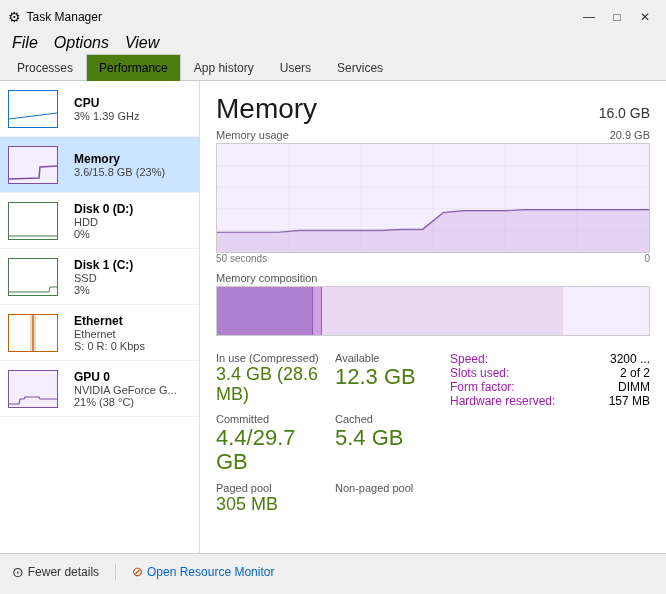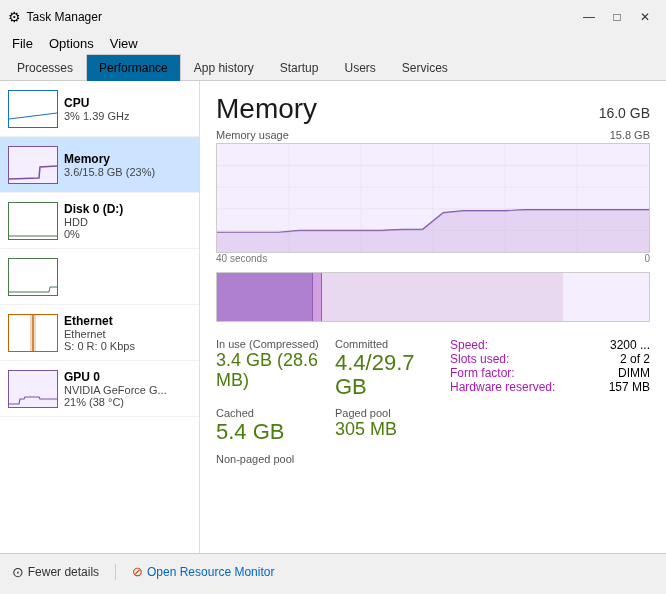--- a/index.html
+++ b/index.html
@@ -26,43 +26,44 @@
     
     .menu-bar {
       display: flex; align-items: center;
       padding: 2px 6px;
       gap: 4px;
       height: 22px;
     }
     .menu-item {
       padding: 2px 6px;
       cursor: pointer;
-      font-size: 13px;
+      font-size: 16px;
       color: #000;
+      font-style: italic;
     }
     
     
     .tab-bar {
       display: flex;
       border-bottom: 1px solid #ccc;
       background: #f0f0f0;
       padding: 0 4px;
     }
     .tab {
       padding: 6px 12px;
       cursor: pointer;
       font-size: 12px;
       border: 1px solid transparent;
       border-bottom: none;
       margin-bottom: -1px;
       color: #333;
       white-space: nowrap;
     }
     .tab.active {
-      background: #0369a1;
+      background: #4d7c0f;
       border-color: #ccc;
       border-bottom-color: white;
       color: #000;
     }
     
     
     .main-content {
       display: flex;
       background: white;
       height: calc(594px - 32px - 22px - 32px - 36px);
@@ -75,21 +76,21 @@
       border-right: 1px solid #ddd;
       overflow-y: auto;
       flex-shrink: 0;
     }
     .sidebar-item {
       display: flex;
       align-items: center;
       padding: 6px 8px;
       cursor: pointer;
       border-bottom: 1px solid #f0f0f0;
-      gap: 6px;
+      gap: 16px;
       min-height: 56px;
     }
     .sidebar-item.selected { background: #cce4ff; }
     
     .sidebar-thumb {
       width: 50px;
       height: 38px;
       border: 1px solid #ccc;
       flex-shrink: 0;
       position: relative;
@@ -221,21 +222,20 @@
 <div class="menu-bar">
   <span class="menu-item">File</span>
   <span class="menu-item">Options</span>
   <span class="menu-item">View</span>
 </div>
 
 <div class="tab-bar">
   <div class="tab">Processes</div>
   <div class="tab active">Performance</div>
   <div class="tab">App history</div>
-  <div class="tab">Startup</div>
   <div class="tab">Users</div>
   <div class="tab">Services</div>
 </div>
 
 <div class="main-content">
 
   <div class="sidebar">
 
     <div class="sidebar-item">
       <div class="sidebar-thumb cpu-thumb">
@@ -274,20 +274,25 @@
         <div class="sidebar-sub">0%</div>
       </div>
     </div>
 
     <div class="sidebar-item">
       <div class="sidebar-thumb disk1-thumb" style="border-color:#4a7a4a;">
         <svg width="48" height="36" viewBox="0 0 48 36">
           <polyline points="0,33 40,33 41,28 48,28" fill="none" stroke="#4a7a4a" stroke-width="1"></polyline>
         </svg>
       </div>
+      <div class="sidebar-info">
+        <div class="sidebar-title">Disk 1 (C:)</div>
+        <div class="sidebar-sub">SSD</div>
+        <div class="sidebar-sub">3%</div>
+      </div>
     </div>
 
     <div class="sidebar-item">
       <div class="sidebar-thumb eth-thumb" style="border-color:#c06000;">
         <svg width="48" height="36" viewBox="0 0 48 36">
           <line x1="24" y1="0" x2="24" y2="36" stroke="#c06000" stroke-width="1.5"></line>
           <line x1="22" y1="0" x2="22" y2="36" stroke="#c06000" stroke-width="0.5"></line>
           <line x1="26" y1="0" x2="26" y2="36" stroke="#c06000" stroke-width="0.5"></line>
         </svg>
       </div>
@@ -317,21 +322,21 @@
   <div class="right-panel">
 
     <div class="panel-header">
       <span class="panel-title">Memory</span>
       <span class="panel-total">16.0 GB</span>
     </div>
 
     <div class="chart-section">
       <div class="chart-label">
         <span>Memory usage</span>
-        <span>15.8 GB</span>
+        <span>20.9 GB</span>
       </div>
       <div class="usage-chart">
         <svg width="100%" height="100%" viewBox="0 0 420 110" preserveAspectRatio="none">
 
           <line x1="0" y1="22" x2="420" y2="22" stroke="#ddd" stroke-width="0.5"></line>
           <line x1="0" y1="44" x2="420" y2="44" stroke="#ddd" stroke-width="0.5"></line>
           <line x1="0" y1="66" x2="420" y2="66" stroke="#ddd" stroke-width="0.5"></line>
           <line x1="0" y1="88" x2="420" y2="88" stroke="#ddd" stroke-width="0.5"></line>
 
           <line x1="70" y1="0" x2="70" y2="110" stroke="#ddd" stroke-width="0.5"></line>
@@ -339,42 +344,49 @@
           <line x1="210" y1="0" x2="210" y2="110" stroke="#ddd" stroke-width="0.5"></line>
           <line x1="280" y1="0" x2="280" y2="110" stroke="#ddd" stroke-width="0.5"></line>
           <line x1="350" y1="0" x2="350" y2="110" stroke="#ddd" stroke-width="0.5"></line>
 
           <polyline points="0,90 60,90 80,88 100,88 120,88 140,88 160,88 180,87 200,87 220,70 240,68 260,68 280,68 300,67 320,67 340,67 360,67 380,67 400,67 420,67" fill="none" stroke="#7b52a1" stroke-width="1.5"></polyline>
 
           <polygon points="0,90 60,90 80,88 100,88 120,88 140,88 160,88 180,87 200,87 220,70 240,68 260,68 280,68 300,67 320,67 340,67 360,67 380,67 400,67 420,67 420,110 0,110" fill="#d4b8e8" opacity="0.5"></polygon>
         </svg>
       </div>
       <div class="time-labels">
-        <span>40 seconds</span>
+        <span>50 seconds</span>
         <span>0</span>
       </div>
     </div>
 
     <div class="chart-section">
+      <div class="chart-label">
+        <span>Memory composition</span>
+      </div>
       <div class="composition-chart">
         <div class="comp-used"></div>
         <div style="width:1px;height:100%;background:#9060b0;"></div>
         <div class="comp-modified"></div>
         <div style="width:1px;height:100%;background:#9060b0;"></div>
         <div class="comp-standby"></div>
         <div class="comp-free"></div>
       </div>
     </div>
 
     <div class="stats-area">
       <div class="stats-left-col">
         <div style="display:grid;grid-template-columns:1fr 1fr;gap:8px 16px;">
           <div class="stat-block">
             <div class="stat-label">In use (Compressed)</div>
             <div class="stat-value" style="font-size:18px;">3.4 GB (28.6 MB)</div>
+          </div>
+          <div class="stat-block">
+            <div class="stat-label">Available</div>
+            <div class="stat-value">12.3 GB</div>
           </div>
           <div class="stat-block">
             <div class="stat-label">Committed</div>
             <div class="stat-value">4.4/29.7 GB</div>
           </div>
           <div class="stat-block">
             <div class="stat-label">Cached</div>
             <div class="stat-value">5.4 GB</div>
           </div>
           <div class="stat-block">

